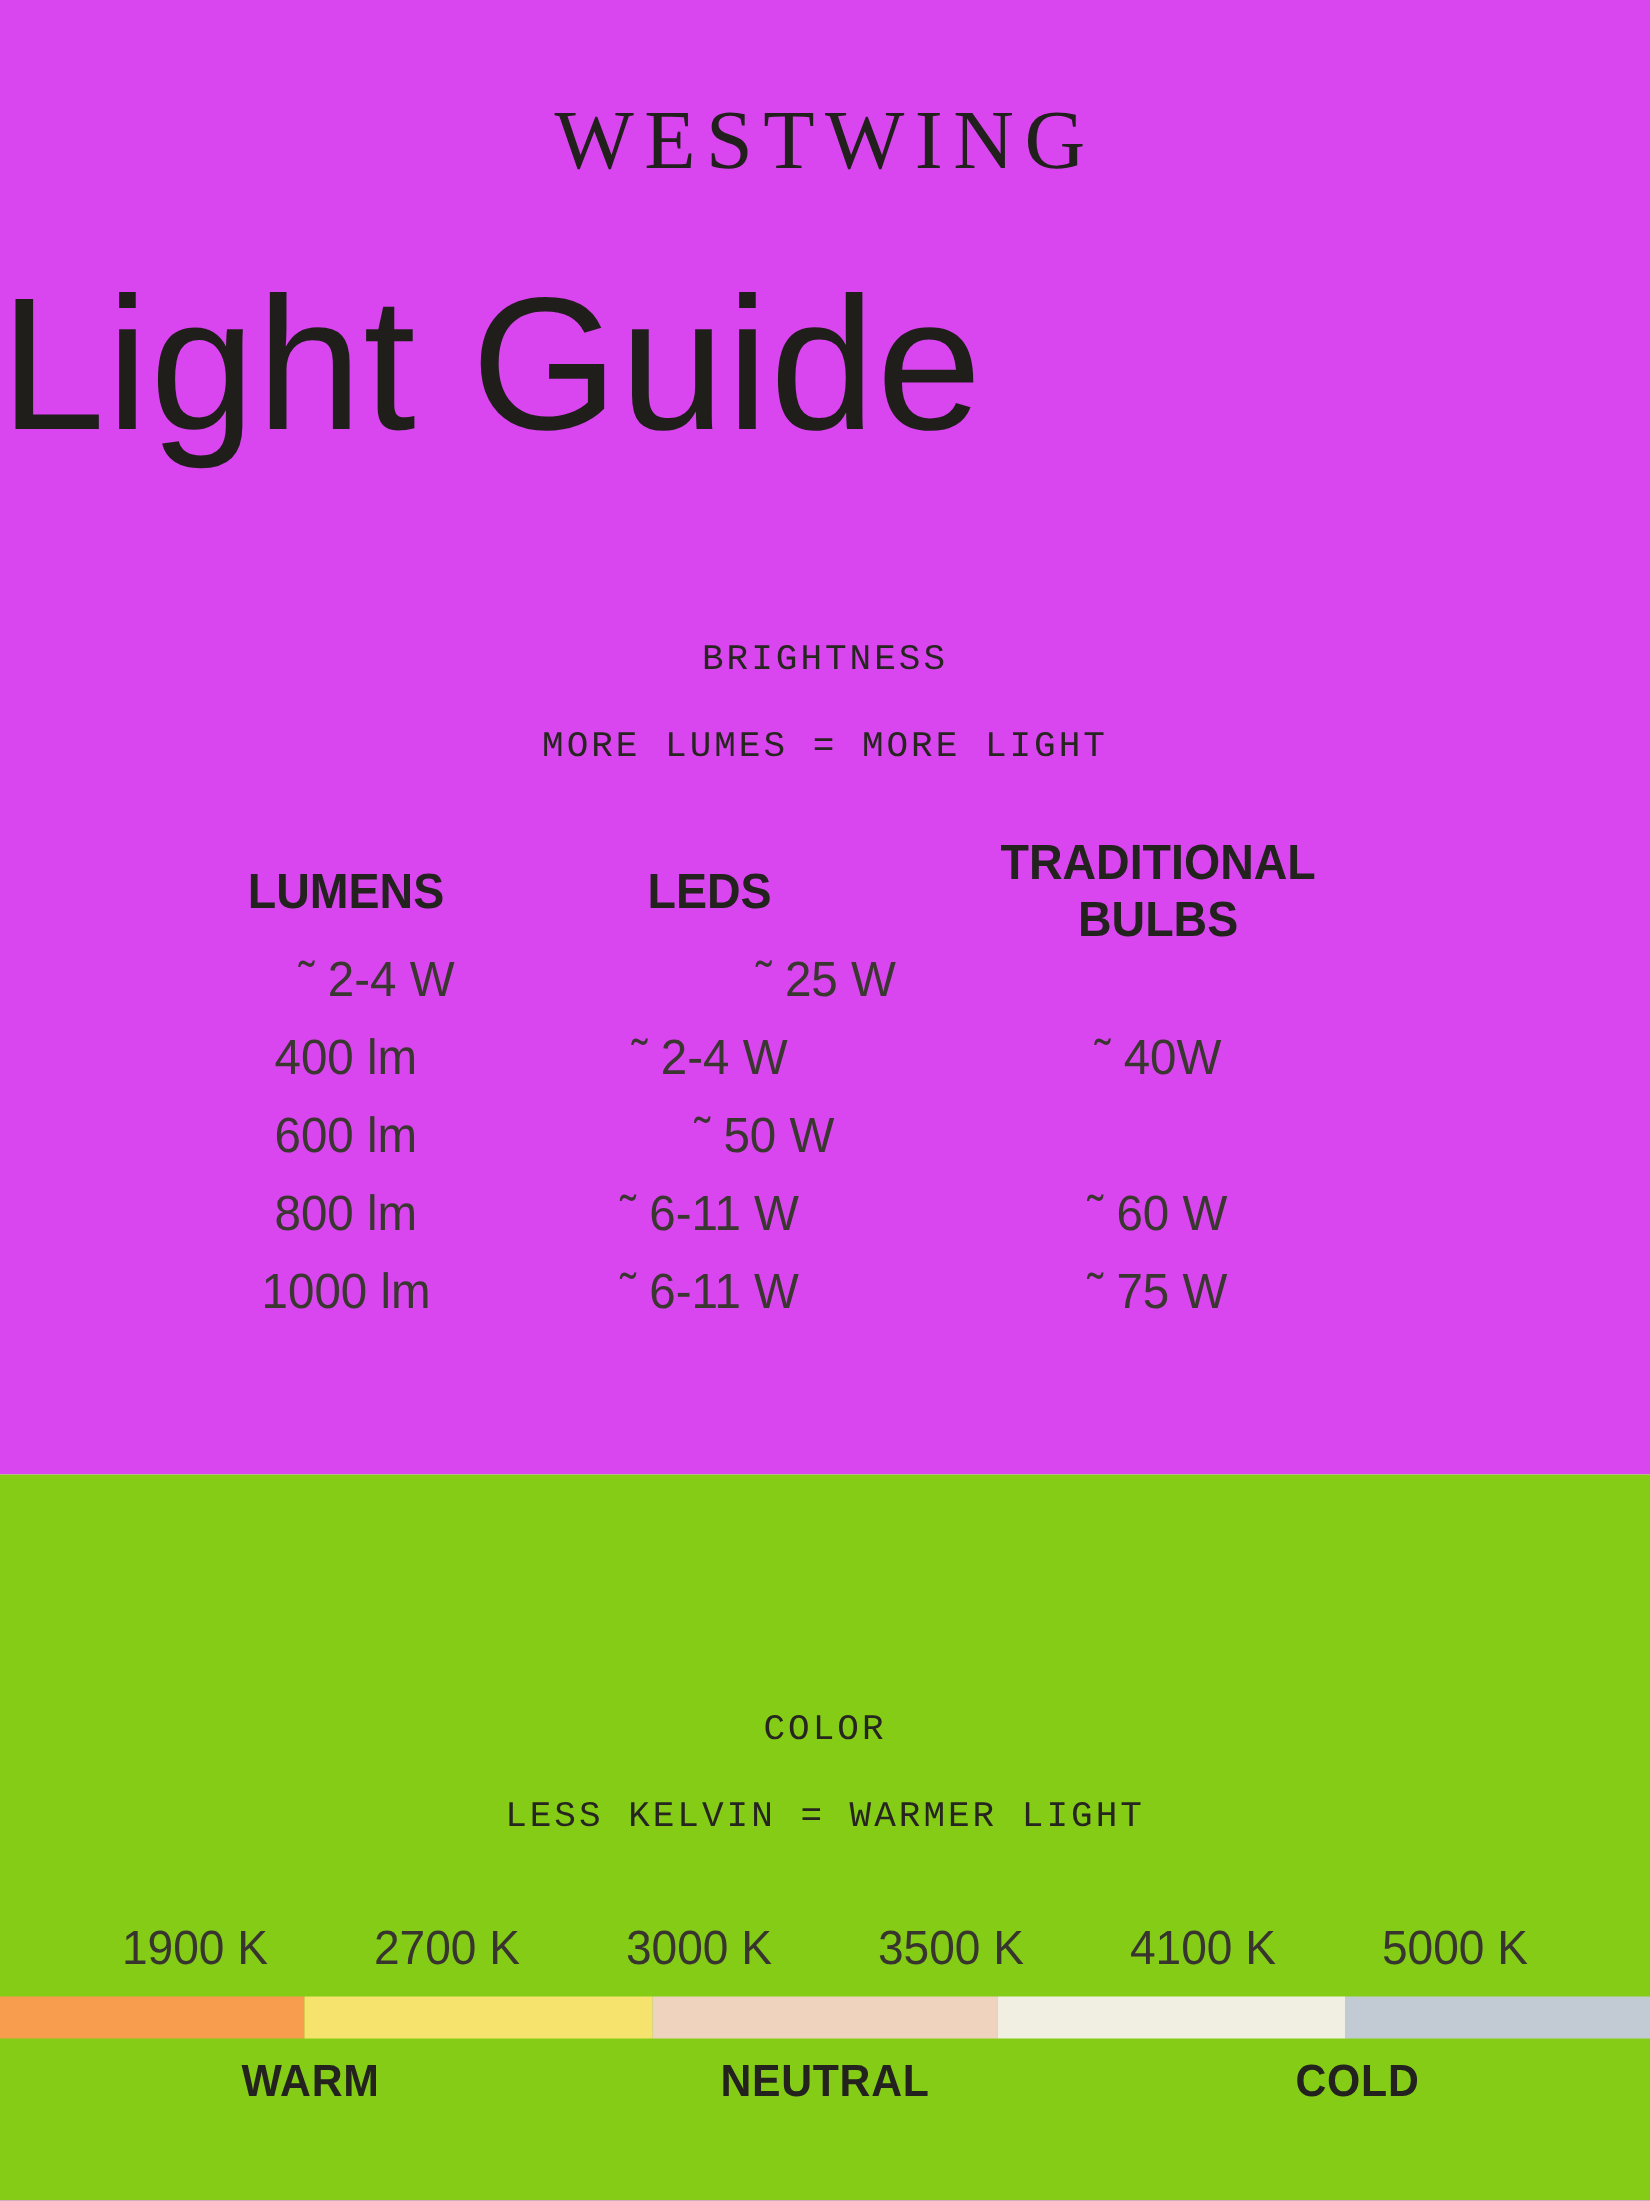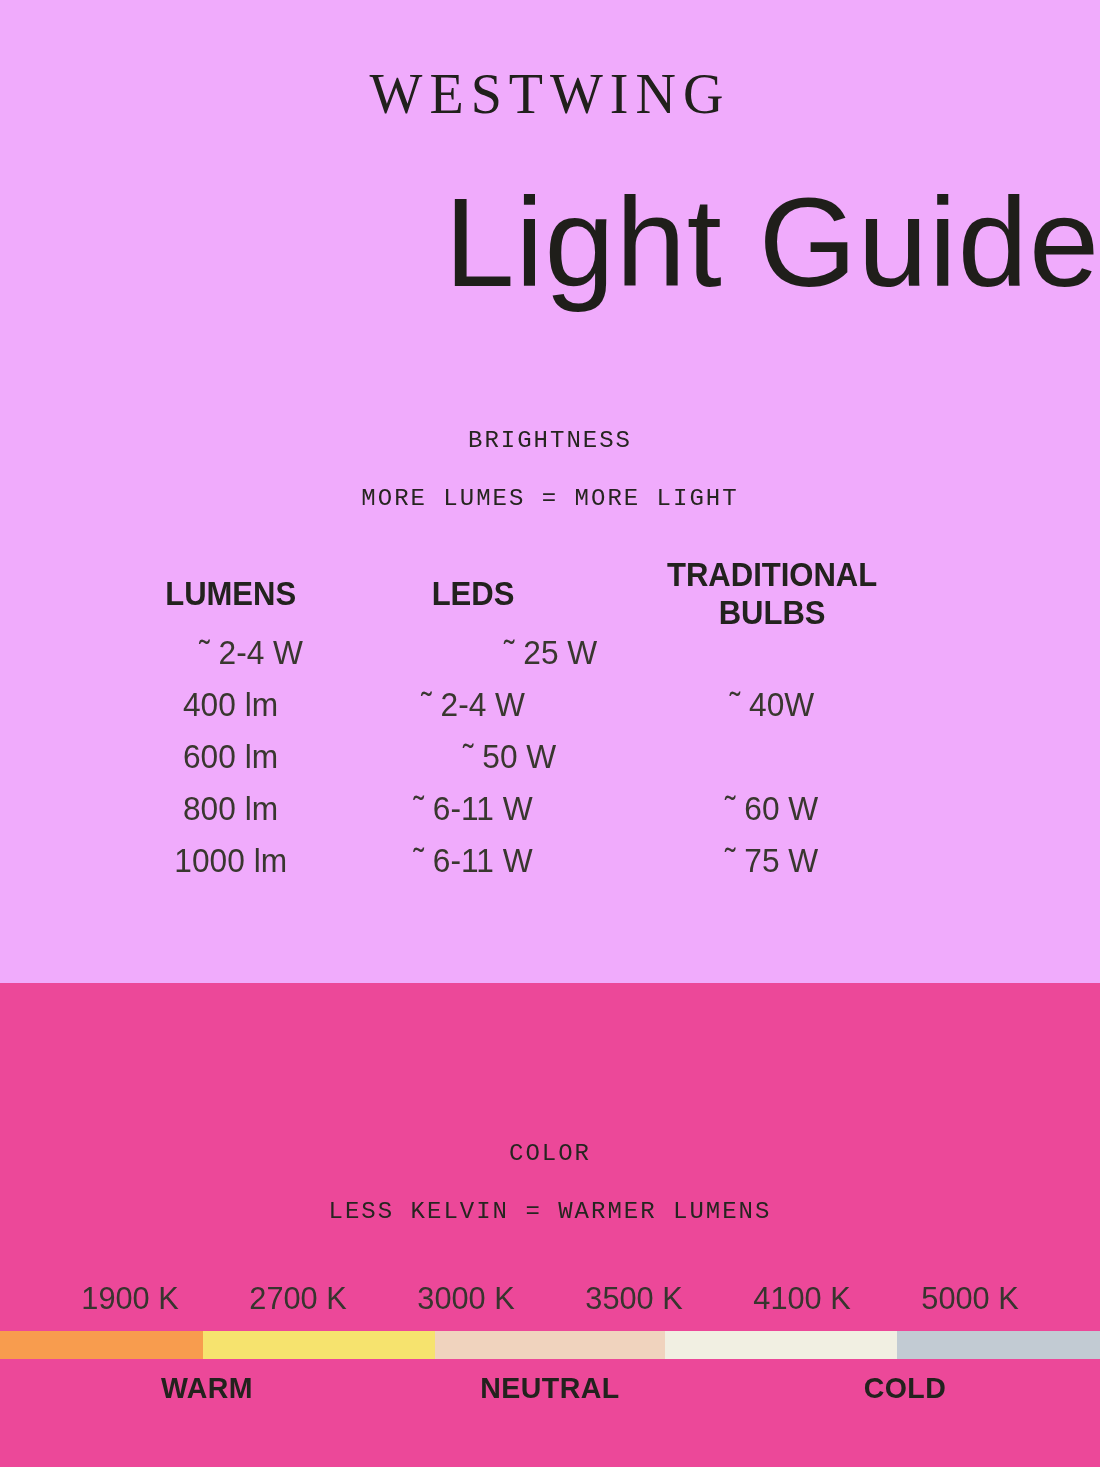--- a/index.html
+++ b/index.html
@@ -25,21 +25,21 @@
     text-align: center;
     font-family: "Liberation Serif", serif;
     font-size: 56px;
     font-weight: 500;
     letter-spacing: 7px;
     line-height: 1;
     color: #21201c;
   }
   .page-title {
     margin-top: 58px;
-    text-align: right;
+    text-align: left;
     font-size: 126px;
     font-weight: 300;
     letter-spacing: 1px;
     line-height: 1;
     color: #1f1e1a;
   }
   .mono-heading {
     text-align: center;
     font-family: "Liberation Mono", "DejaVu Sans Mono", monospace;
     font-size: 24px;
@@ -125,21 +125,21 @@
     color: #23221e;
     white-space: nowrap;
   }
   .temp-warm    { left: 18.8%; }
   .temp-neutral { left: 50%; }
   .temp-cold    { left: 82.3%; }
 </style>
 </head>
 <body>
 
-<div class="section-top" style="background-color: #f0abfc;">
+<div class="section-top" style="background-color: #d946ef;">
 
   <div class="brand">WESTWING</div>
 
   <div class="page-title">Light Guide</div>
 
   <div class="brightness-block">
     <div class="mono-heading">BRIGHTNESS</div>
     <div class="mono-heading">MORE LUMES = MORE LIGHT</div>
   </div>
 
@@ -169,24 +169,24 @@
       <div class="t-col3"><span class="t-cell" style="display:inline-block">˜ 60 W</span></div>
     </div>
     <div class="t-row">
       <div class="t-col1"><span class="t-cell" style="display:inline-block">1000 lm</span></div>
       <div class="t-col2"><span class="t-cell" style="display:inline-block">˜ 6-11 W</span></div>
       <div class="t-col3"><span class="t-cell" style="display:inline-block">˜ 75 W</span></div>
     </div>
   </div>
 </div>
 
-<div class="section-bottom" style="background-color: #ec4899;">
+<div class="section-bottom" style="background-color: #84cc16;">
 
   <div class="mono-heading">COLOR</div>
-  <div class="mono-heading">LESS KELVIN = WARMER LUMENS</div>
+  <div class="mono-heading">LESS KELVIN = WARMER LIGHT</div>
 
   <div class="kelvin-row">
     <div class="kelvin-label">1900 K</div>
     <div class="kelvin-label">2700 K</div>
     <div class="kelvin-label">3000 K</div>
     <div class="kelvin-label">3500 K</div>
     <div class="kelvin-label">4100 K</div>
     <div class="kelvin-label">5000 K</div>
   </div>
 

